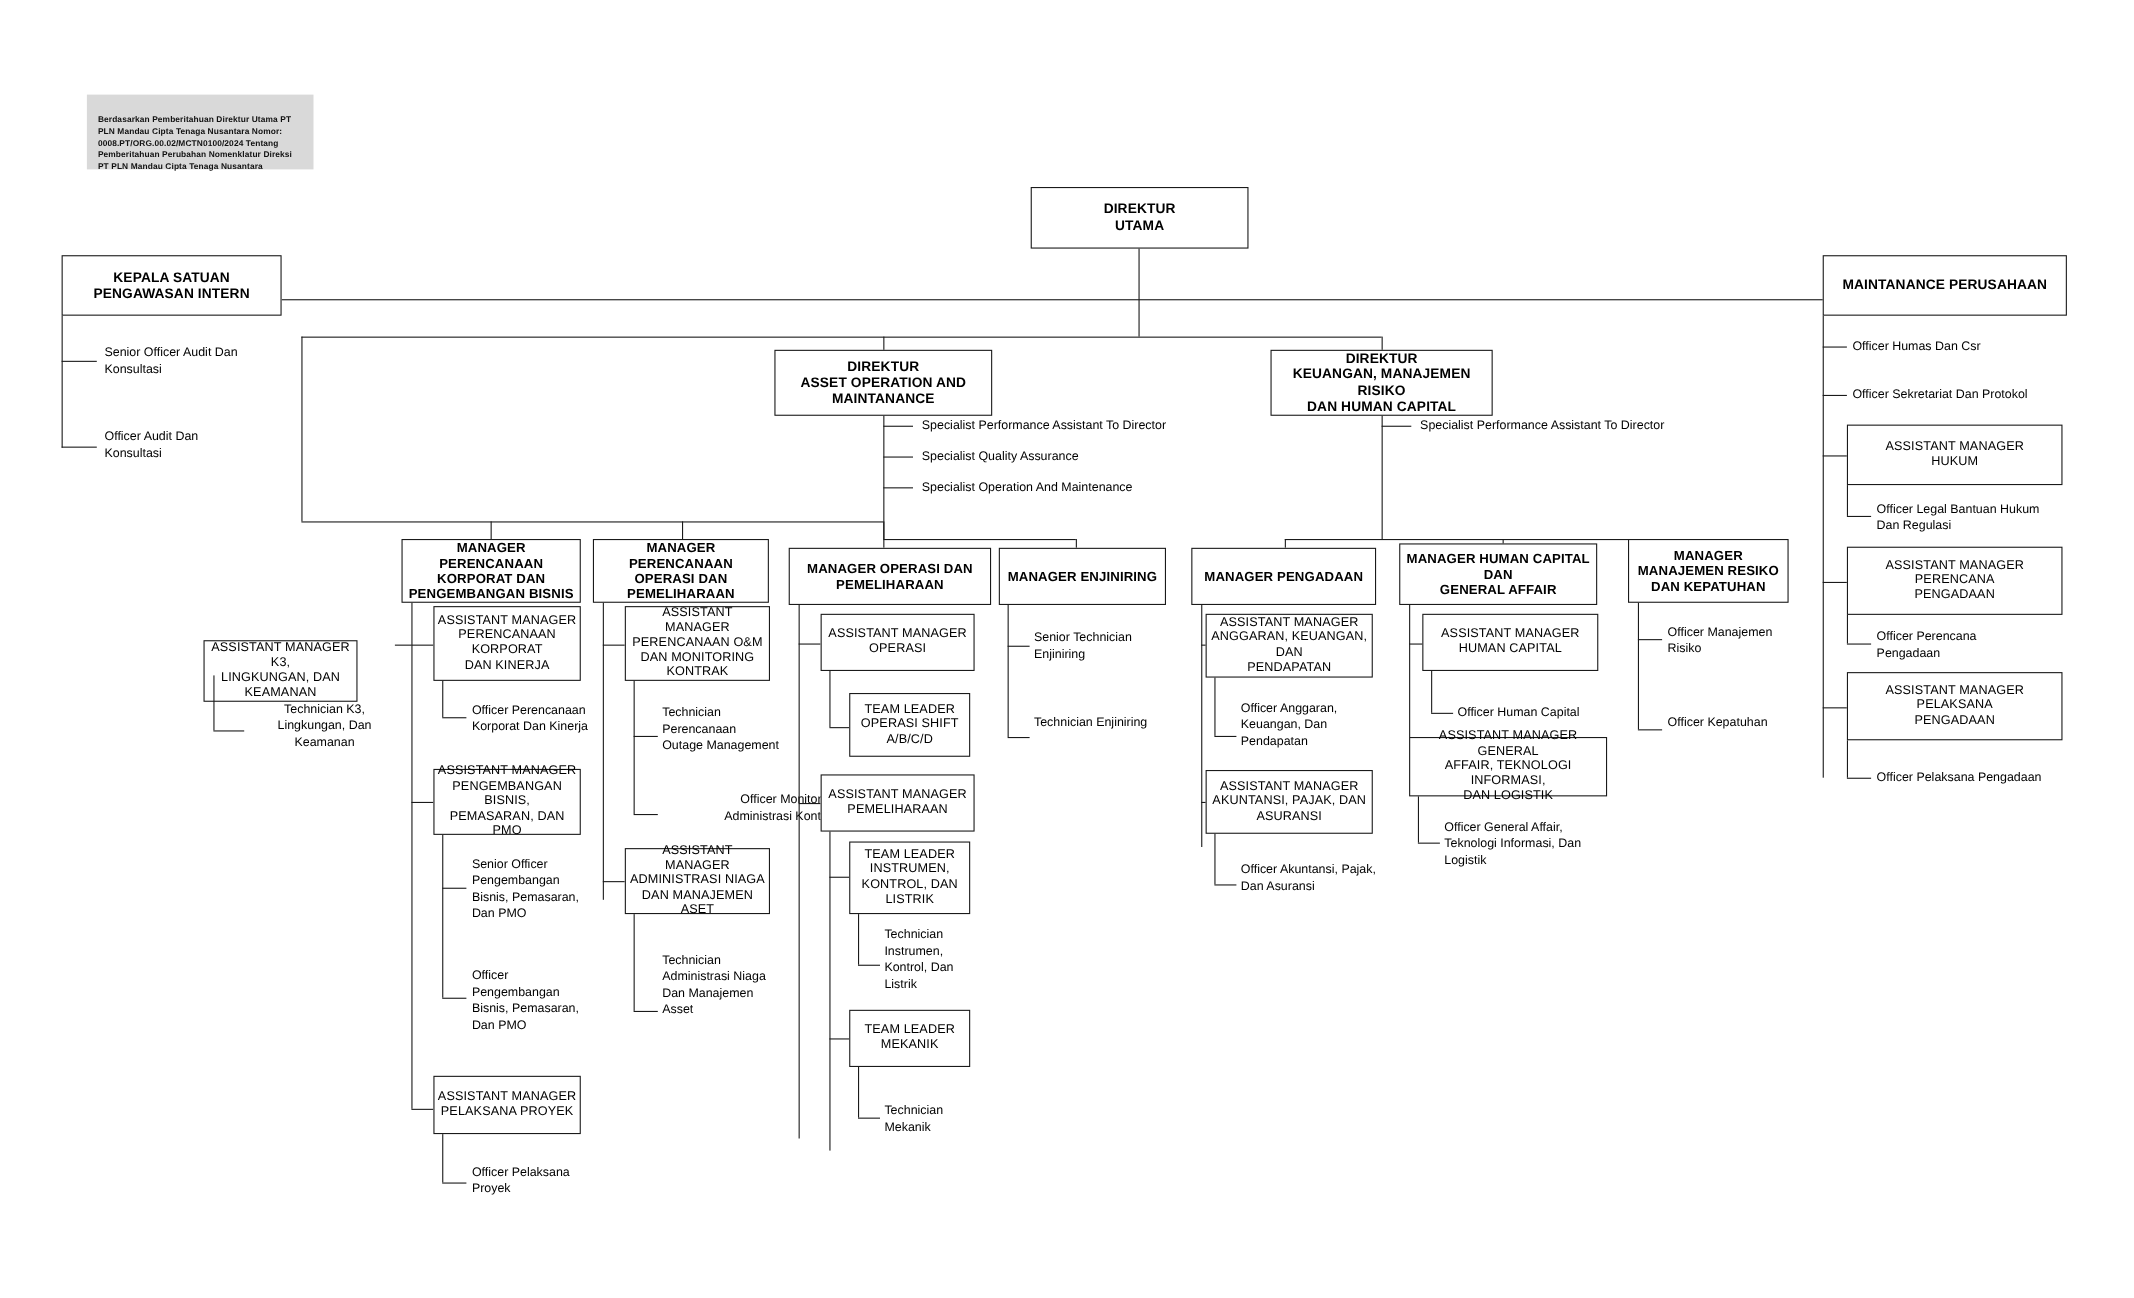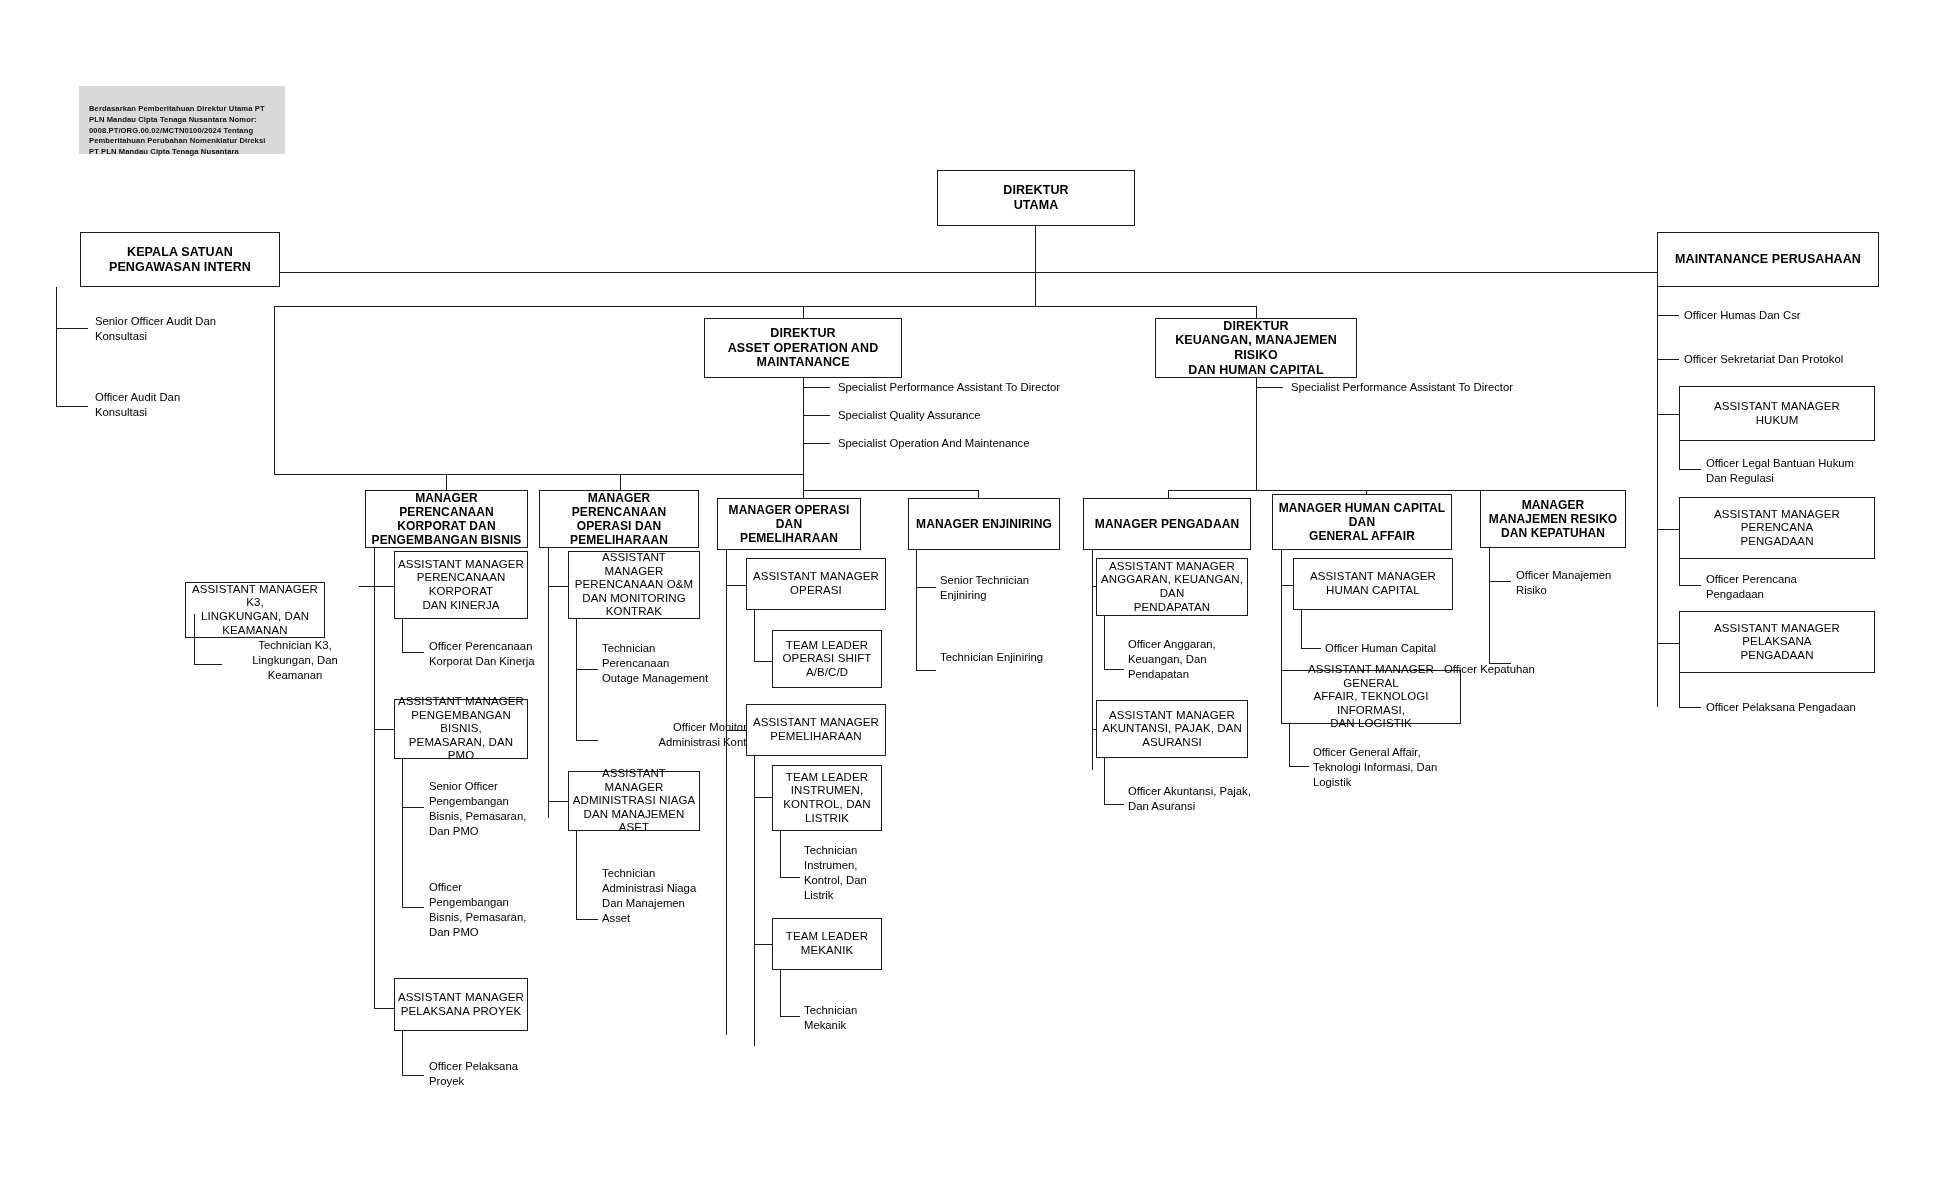--- a/index.html
+++ b/index.html
@@ -62,21 +62,21 @@
 <div id="chart">
 
   <div id="note" style="left:52px;top:86px;width:206px;height:68px;margin-left:27px;">Berdasarkan Pemberitahuan Direktur Utama PT PLN Mandau Cipta Tenaga Nusantara Nomor: 0008.PT/ORG.00.02/MCTN0100/2024 Tentang Pemberitahuan Perubahan Nomenklatur Direksi  PT PLN Mandau Cipta Tenaga Nusantara</div>
 
   <div class="box lvl1" style="left:937px;top:170px;width:198px;height:56px;">DIREKTUR<br>UTAMA</div>
 
   <div class="ln lnv" style="left:1035px;top:226px;height:46px;"></div>
 
   <div class="ln lnh" style="left:256px;top:272px;width:1423px;"></div>
 
-  <div class="box lvl1" style="left:56px;top:232px;width:200px;height:55px;margin-left:24px;">KEPALA SATUAN<br>PENGAWASAN INTERN</div>
+  <div class="box lvl1" style="left:56px;top:232px;width:200px;height:55px;">KEPALA SATUAN<br>PENGAWASAN INTERN</div>
   <div class="ln lnv" style="left:56px;top:287px;height:120px;"></div>
   <div class="ln lnh" style="left:56px;top:328px;width:32px;"></div>
   <div class="leaf" style="left:95px;top:314px;width:150px;">Senior Officer Audit Dan
 Konsultasi</div>
   <div class="ln lnh" style="left:56px;top:406px;width:32px;"></div>
   <div class="leaf" style="left:95px;top:390px;width:150px;">Officer Audit Dan
 Konsultasi</div>
 
   <div class="box lvl1" style="left:1657px;top:232px;width:222px;height:55px;">MAINTANANCE PERUSAHAAN</div>
   <div class="ln lnv" style="left:1657px;top:287px;height:420px;"></div>
@@ -195,21 +195,21 @@
 
   <div class="ln lnh" style="left:548px;top:801px;width:20px;"></div>
   <div class="box am" style="left:568px;top:771px;width:132px;height:60px;">ASSISTANT MANAGER<br>ADMINISTRASI NIAGA<br>DAN MANAJEMEN ASET</div>
   <div class="ln lnv" style="left:576px;top:831px;height:88px;"></div>
   <div class="ln lnh" style="left:576px;top:919px;width:22px;"></div>
   <div class="leaf" style="left:602px;top:866px;width:120px;">Technician
 Administrasi Niaga
 Dan Manajemen
 Asset</div>
 
-  <div class="box lvl3" style="left:717px;top:498px;width:144px;height:52px;">MANAGER OPERASI DAN<br>PEMELIHARAAN</div>
+  <div class="box lvl3" style="left:717px;top:498px;width:184px;height:52px;">MANAGER OPERASI DAN<br>PEMELIHARAAN</div>
   <div class="ln lnv" style="left:726px;top:550px;height:485px;"></div>
 
   <div class="ln lnh" style="left:726px;top:585px;width:20px;"></div>
   <div class="box am" style="left:746px;top:558px;width:140px;height:52px;">ASSISTANT MANAGER<br>OPERASI</div>
   <div class="ln lnv" style="left:754px;top:610px;height:51px;"></div>
   <div class="ln lnh" style="left:754px;top:661px;width:18px;"></div>
   <div class="box tl" style="left:772px;top:630px;width:110px;height:58px;">TEAM LEADER<br>OPERASI SHIFT<br>A/B/C/D</div>
 
   <div class="ln lnh" style="left:726px;top:730px;width:20px;"></div>
   <div class="box am" style="left:746px;top:704px;width:140px;height:52px;">ASSISTANT MANAGER<br>PEMELIHARAAN</div>
@@ -273,15 +273,15 @@
   <div class="leaf" style="left:1313px;top:745px;width:150px;">Officer General Affair,
 Teknologi Informasi, Dan
 Logistik</div>
 
   <div class="box lvl3" style="left:1480px;top:490px;width:146px;height:58px;">MANAGER<br>MANAJEMEN RESIKO<br>DAN KEPATUHAN</div>
   <div class="ln lnv" style="left:1489px;top:548px;height:115px;"></div>
   <div class="ln lnh" style="left:1489px;top:581px;width:22px;"></div>
   <div class="leaf" style="left:1516px;top:568px;width:130px;">Officer Manajemen
 Risiko</div>
   <div class="ln lnh" style="left:1489px;top:663px;width:22px;"></div>
-  <div class="leaf" style="left:1444px;top:650px;width:140px;margin-top:12px;">Officer Kepatuhan</div>
+  <div class="leaf" style="left:1516px;top:650px;width:140px;">Officer Kepatuhan</div>
 
 </div>
 
 </body></html>

